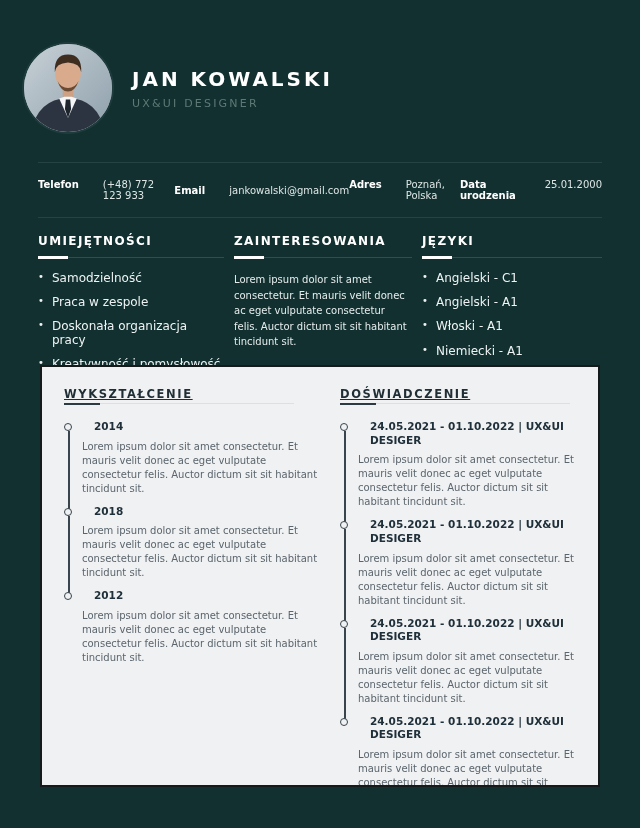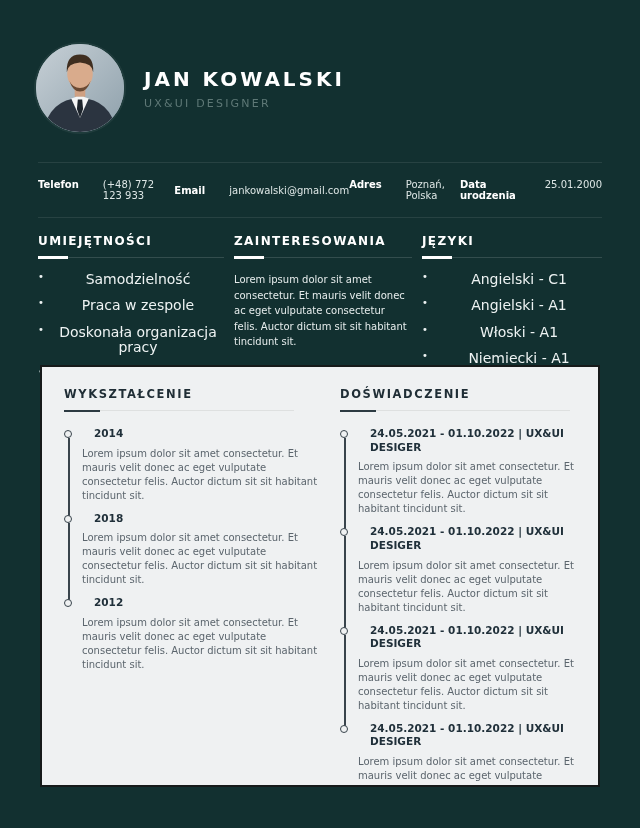--- a/index.html
+++ b/index.html
@@ -1,49 +1,49 @@
 <!DOCTYPE html>
 <html><head>
 <meta charset="utf-8">
 <style>
   html,body{margin:0;padding:0;}
   body{font-family:"DejaVu Sans","Liberation Sans",sans-serif;background:#123030;}
   .page{position:relative;width:640px;height:828px;background:#123030;overflow:hidden;}
 
   
-  .header{display:flex;align-items:center;gap:20px;padding:44px 38px 0 36px;}
+  .header{display:flex;align-items:center;gap:20px;padding:44px 38px 0 24px;}
   .photo{width:88px;height:88px;border-radius:50%;overflow:hidden;flex:0 0 88px;background:#aebbc4;box-shadow:0 0 0 2px rgba(255,255,255,0.06);}
   .photo svg{display:block;width:100%;height:100%;}
   .name-block{display:flex;flex-direction:column;gap:6px;}
   .name{color:#ffffff;font-size:20px;font-weight:800;letter-spacing:3px;}
   .job-title{color:#5e7876;font-size:11px;font-weight:400;letter-spacing:2.2px;}
 
   
   .contact-bar{margin:30px 38px 0 38px;display:flex;justify-content:space-between;align-items:center;
     border-top:1px solid rgba(255,255,255,0.09);border-bottom:1px solid rgba(255,255,255,0.09);padding:16px 0;}
   .contact-item{display:flex;gap:24px;align-items:baseline;}
   .contact-label{color:#ffffff;font-size:10px;font-weight:700;}
   .contact-value{color:#dde6e5;font-size:10px;}
 
   
   .info-columns{display:grid;grid-template-columns:186px 178px 1fr;column-gap:10px;margin:0 38px;padding-top:16px;}
   .sec-title{position:relative;color:#ffffff;font-size:12px;font-weight:800;letter-spacing:1.4px;
     padding-bottom:9px;border-bottom:1px solid rgba(255,255,255,0.14);margin-bottom:14px;}
   .sec-title::after{content:"";position:absolute;left:0;bottom:-2px;width:30px;height:3px;background:#ffffff;}
   .dark-list{list-style:none;margin:0;padding:0;}
-  .dark-list li{position:relative;color:#eef3f3;font-size:14px;padding:0 0 11px 14px;line-height:1.1;text-align:center;}
+  .dark-list li{position:relative;color:#eef3f3;font-size:12px;padding:0 0 11px 14px;line-height:1.1;}
   .dark-list li::before{content:"•";position:absolute;left:0;top:-1px;color:#eef3f3;font-size:10px;}
   .interests-text{color:#e6ecec;font-size:10px;line-height:1.55;margin:0;padding-right:4px;}
 
   
   .card{position:absolute;left:40px;top:365px;width:560px;height:422px;background:#eff1f2;
     border:2px solid #161a1a;box-sizing:border-box;padding:20px 22px 0 22px;overflow:hidden;}
   .card-grid{display:grid;grid-template-columns:276px 1fr;}
   .card-sec-title{position:relative;color:#1f2d35;font-size:11.5px;font-weight:800;letter-spacing:1.6px;
-    padding-bottom:9px;border-bottom:1px solid rgba(0,0,0,0.07);margin-bottom:16px;width:230px;}
+    padding-bottom:2px;border-bottom:1px solid rgba(0,0,0,0.07);margin-bottom:16px;width:230px;text-decoration:underline;}
   .card-sec-title::after{content:"";position:absolute;left:0;bottom:-2px;width:36px;height:2px;background:#2c3a42;}
 
   .timeline{list-style:none;margin:0;padding:0;}
   .tl-entry{position:relative;padding-left:18px;margin-bottom:9px;}
   .tl-entry::before{content:"";position:absolute;left:0;top:3px;width:6px;height:6px;border:1.5px solid #39444c;
     border-radius:50%;background:#eff1f2;z-index:2;}
   .tl-entry:not(:last-child)::after{content:"";position:absolute;left:4px;top:11px;bottom:-13px;width:1.5px;background:#39444c;z-index:1;}
   .tl-heading{color:#20303a;font-size:10.5px;font-weight:700;line-height:1.3;margin-left:12px;}
   .tl-text{color:#5b656d;font-size:10px;line-height:14px;margin:6px 0 0 0;max-width:236px;}
 </style>

